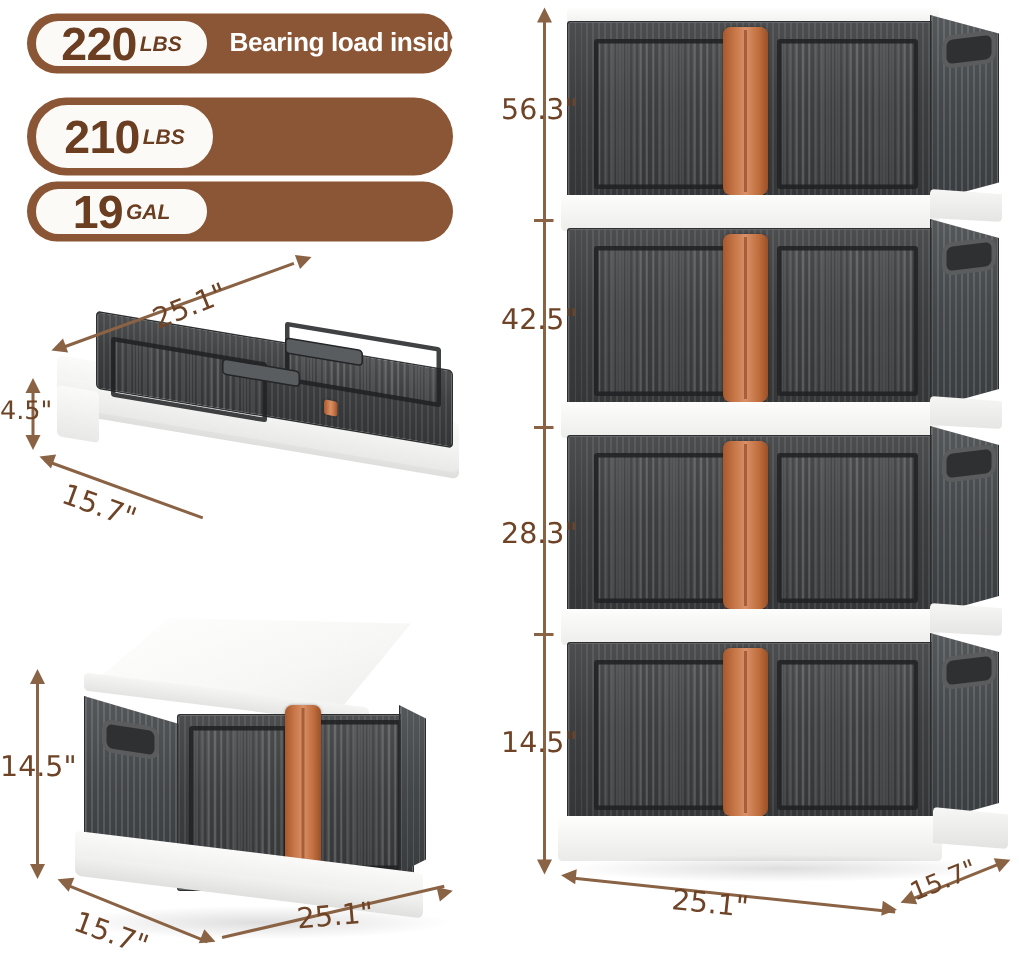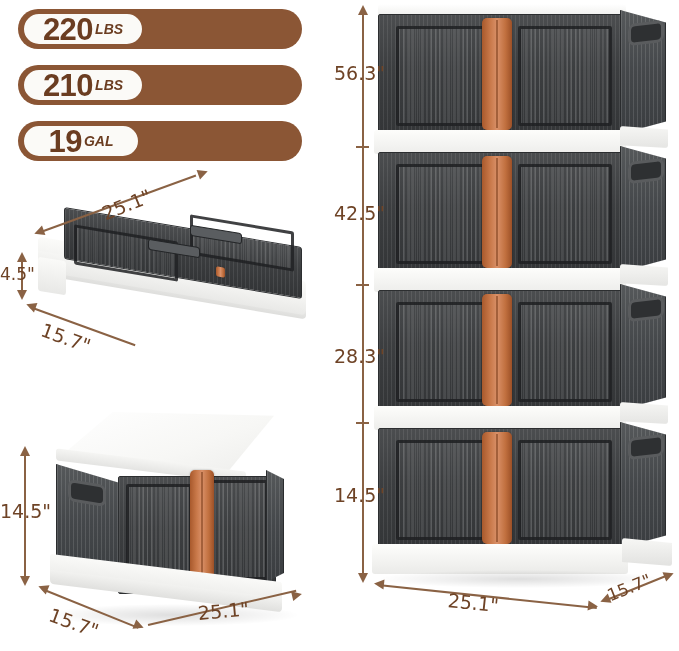--- a/index.html
+++ b/index.html
@@ -166,23 +166,24 @@
 </head>
 <body>
 
 <div class="canvas">
 
   <div class="badge" style="left:18px;top:9px;width:284px;height:40px;">
     <div class="badge-pill" style="width:122px;">
       <span class="badge-num">220</span>
       <span class="badge-unit">LBS</span>
     </div>
-  </div>
-
-  <div class="badge" style="left:18px;top:65px;width:284px;height:40px;">
+    <span class="badge-text">Bearing load inside</span>
+  </div>
+
+  <div class="badge" style="left:18px;top:65px;width:284px;height:52px;">
     <div class="badge-pill" style="width:122px;">
       <span class="badge-num">210</span>
       <span class="badge-unit">LBS</span>
     </div>
   </div>
 
   <div class="badge" style="left:18px;top:121px;width:284px;height:40px;">
     <div class="badge-pill" style="width:104px;">
       <span class="badge-num">19</span>
       <span class="badge-unit">GAL</span>

